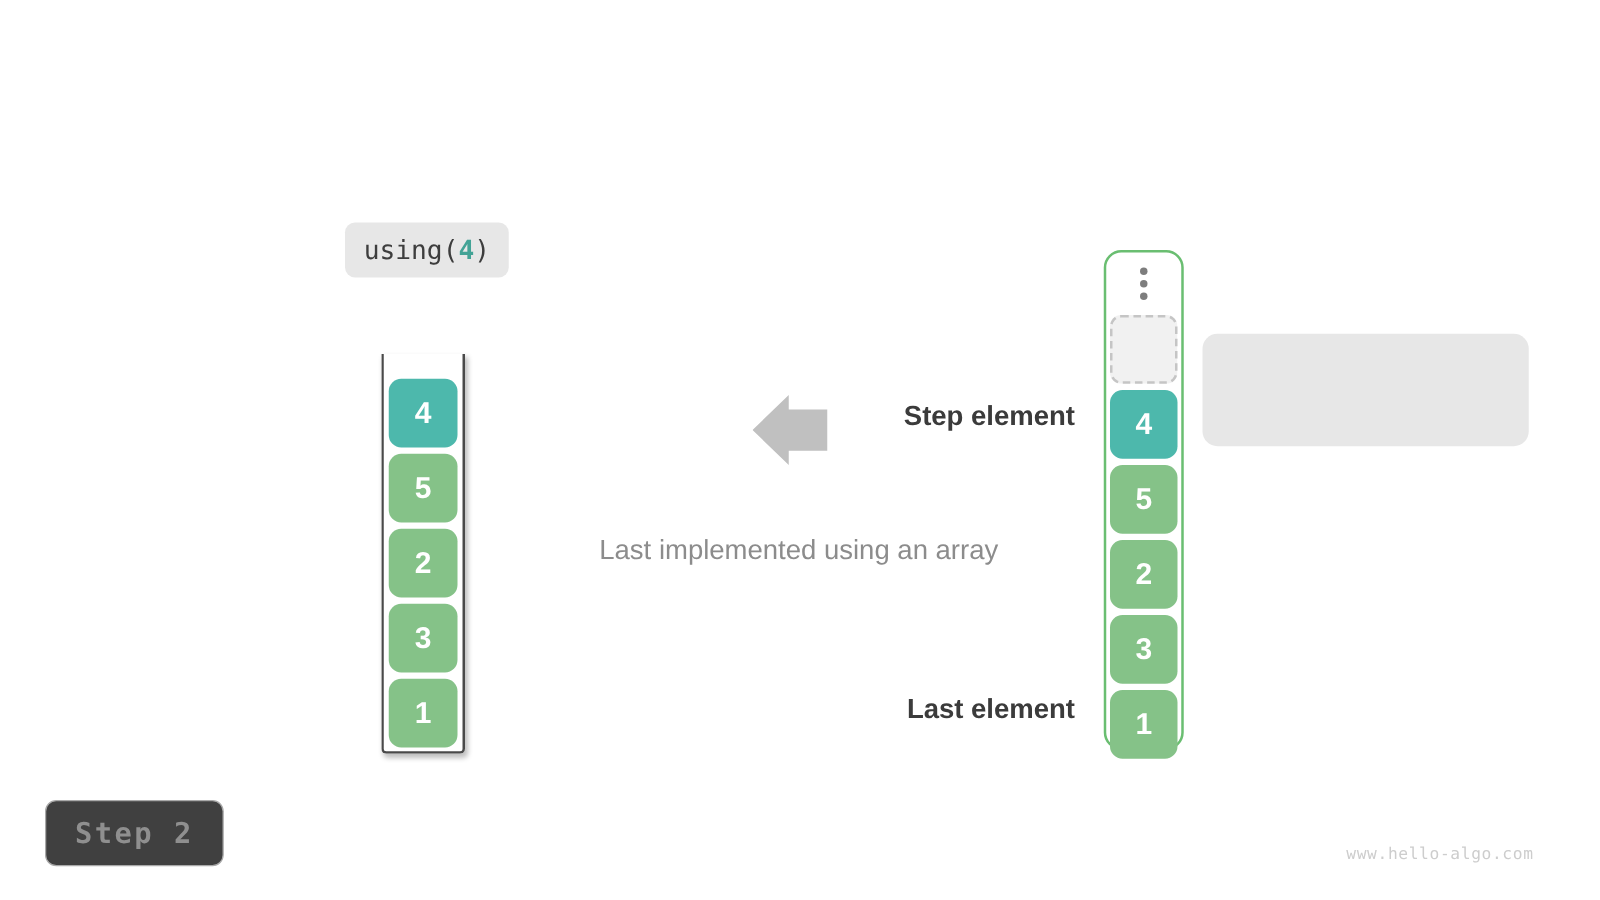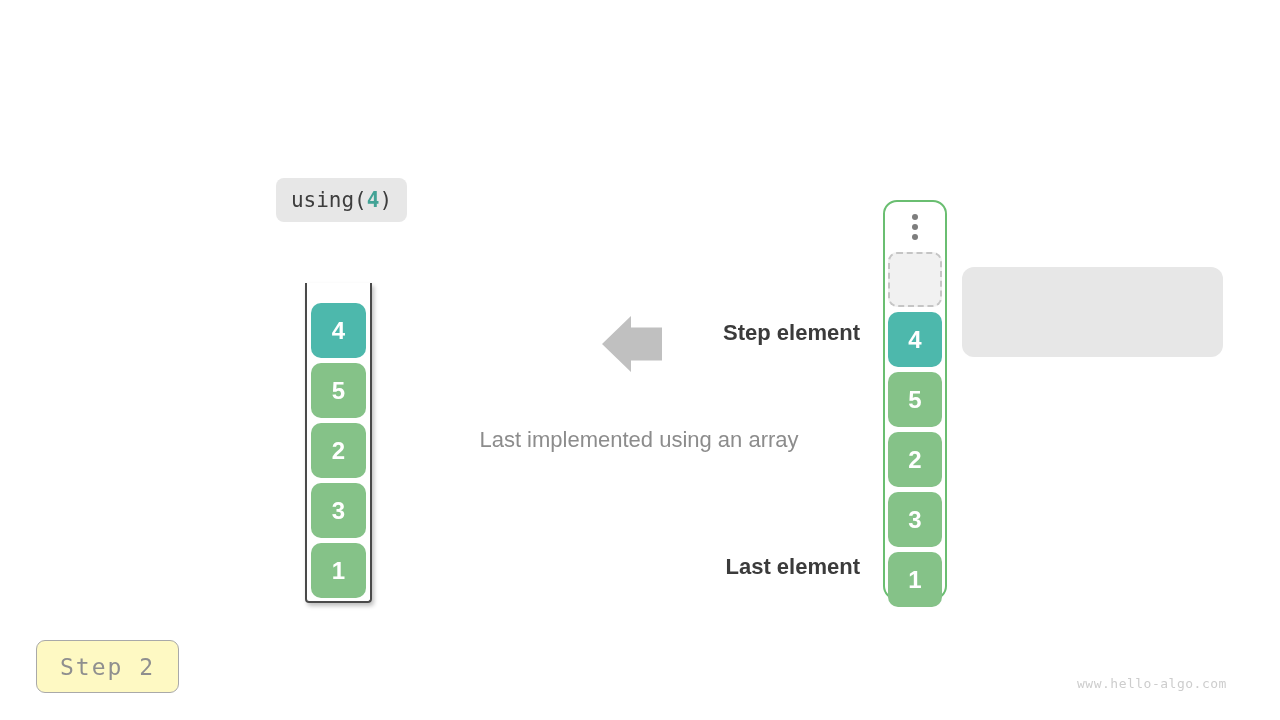--- a/index.html
+++ b/index.html
@@ -74,23 +74,23 @@
     position:absolute; left:962px; top:267px; width:261px; height:90px;
     background:#e7e7e7; border-radius:12px;
     display:flex; flex-direction:column; justify-content:center;
     padding-left:29px; font-size:20px; color:#3e3e3e; line-height:29px;
   }
   .tooltip .hl { color:#43a396; font-weight:bold; }
 
   
   .step-badge {
     position:absolute; left:36px; top:640px; width:143px; height:53px;
-    background:#fef9c3; border:1.5px solid #a9a9a9; border-radius:9px;
+    background:#404040; border:1.5px solid #a9a9a9; border-radius:9px;
     display:flex; align-items:center; justify-content:center;
-    font-family:"DejaVu Sans Mono", monospace; font-size:23px; font-weight:normal;
+    font-family:"DejaVu Sans Mono", monospace; font-size:23px; font-weight:bold;
     color:#8f8f8f; letter-spacing:2px;
   }
 
   
   .watermark {
     position:absolute; left:1077px; top:676px;
     font-family:"DejaVu Sans Mono", monospace; font-size:13px; color:#cdcdcd;
     letter-spacing:0.5px;
   }
 </style>

